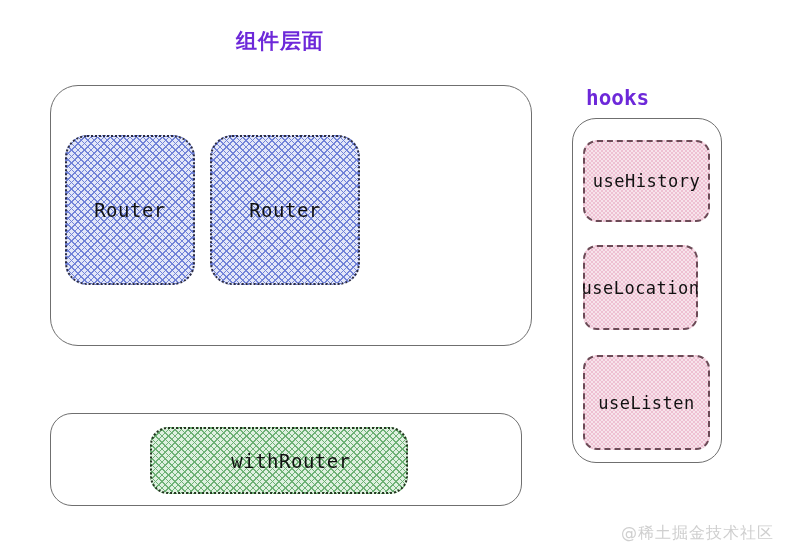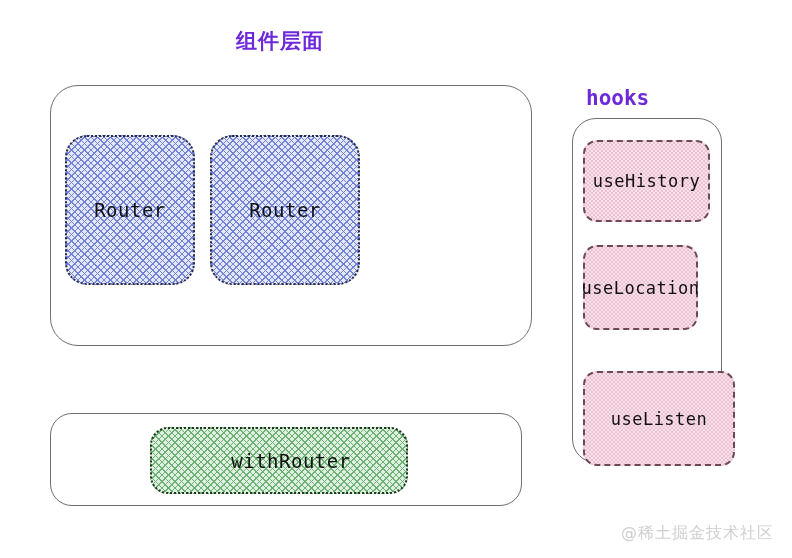--- a/index.html
+++ b/index.html
@@ -118,21 +118,21 @@
     border: 2px dashed #6b4a56;
     border-radius: 14px;
     background-color: #eec0d2;
     background-image:
       repeating-conic-gradient(rgba(255,255,255,0.55) 0% 25%, rgba(255,255,255,0) 0% 50%);
     background-size: 4px 4px;
     font-size: 17px;
   }
   #node-usehistory  { left: 583px; top: 140px; width: 127px; height: 82px; }
   #node-uselocation { left: 583px; top: 245px; width: 115px; height: 85px; }
-  #node-uselisten   { left: 583px; top: 355px; width: 152px; height: 95px; margin-top: 16px; }
+  #node-uselisten   { left: 583px; top: 355px; width: 127px; height: 95px; }
 
   
   .node-green {
     border: 2px dotted #23351f;
     border-radius: 18px;
     background-color: #dff0e0;
     background-image:
       repeating-linear-gradient(45deg,  rgba(104,174,112,0.95) 0 1.2px, rgba(104,174,112,0) 1.2px 4.6px),
       repeating-linear-gradient(-45deg, rgba(104,174,112,0.95) 0 1.2px, rgba(104,174,112,0) 1.2px 4.6px);
     padding-left: 24px;

